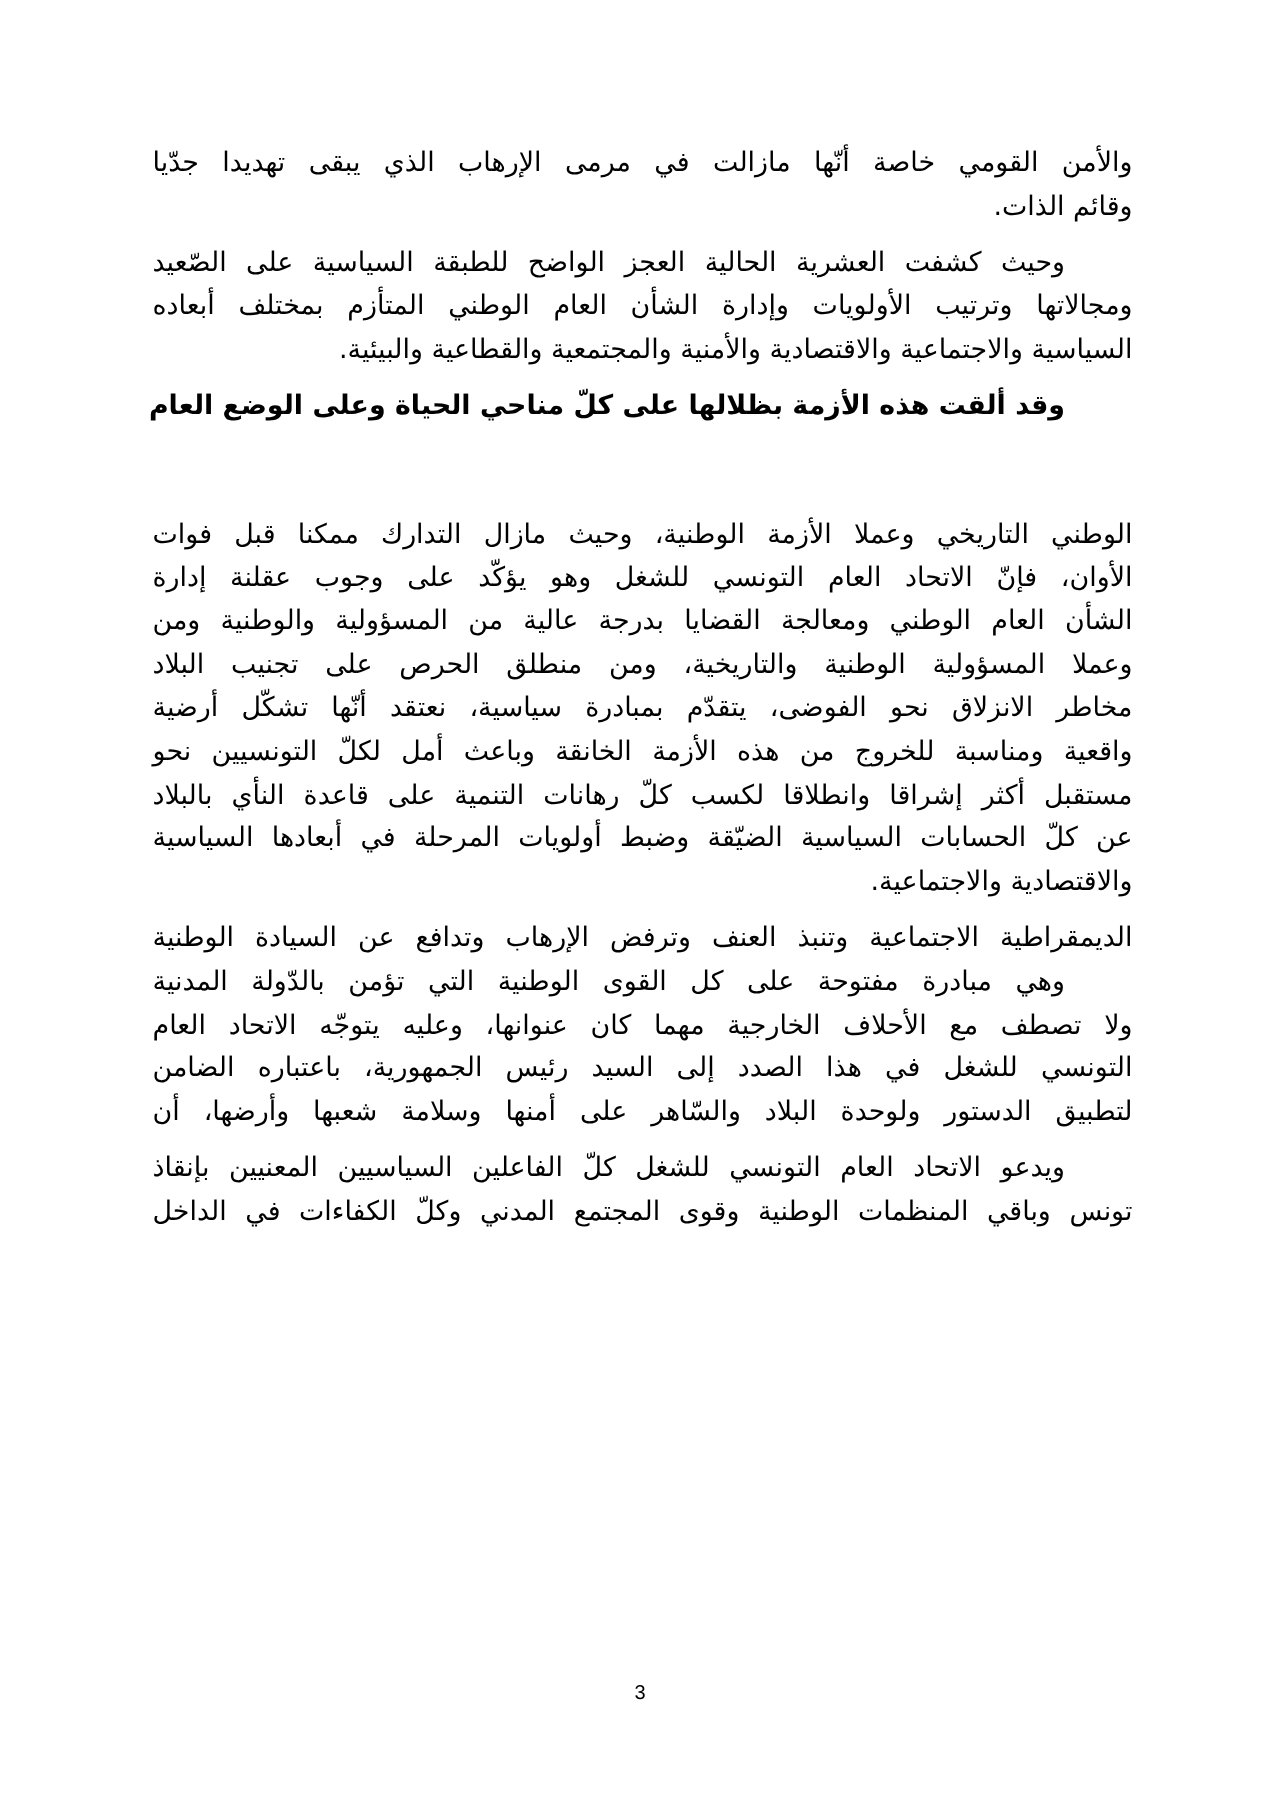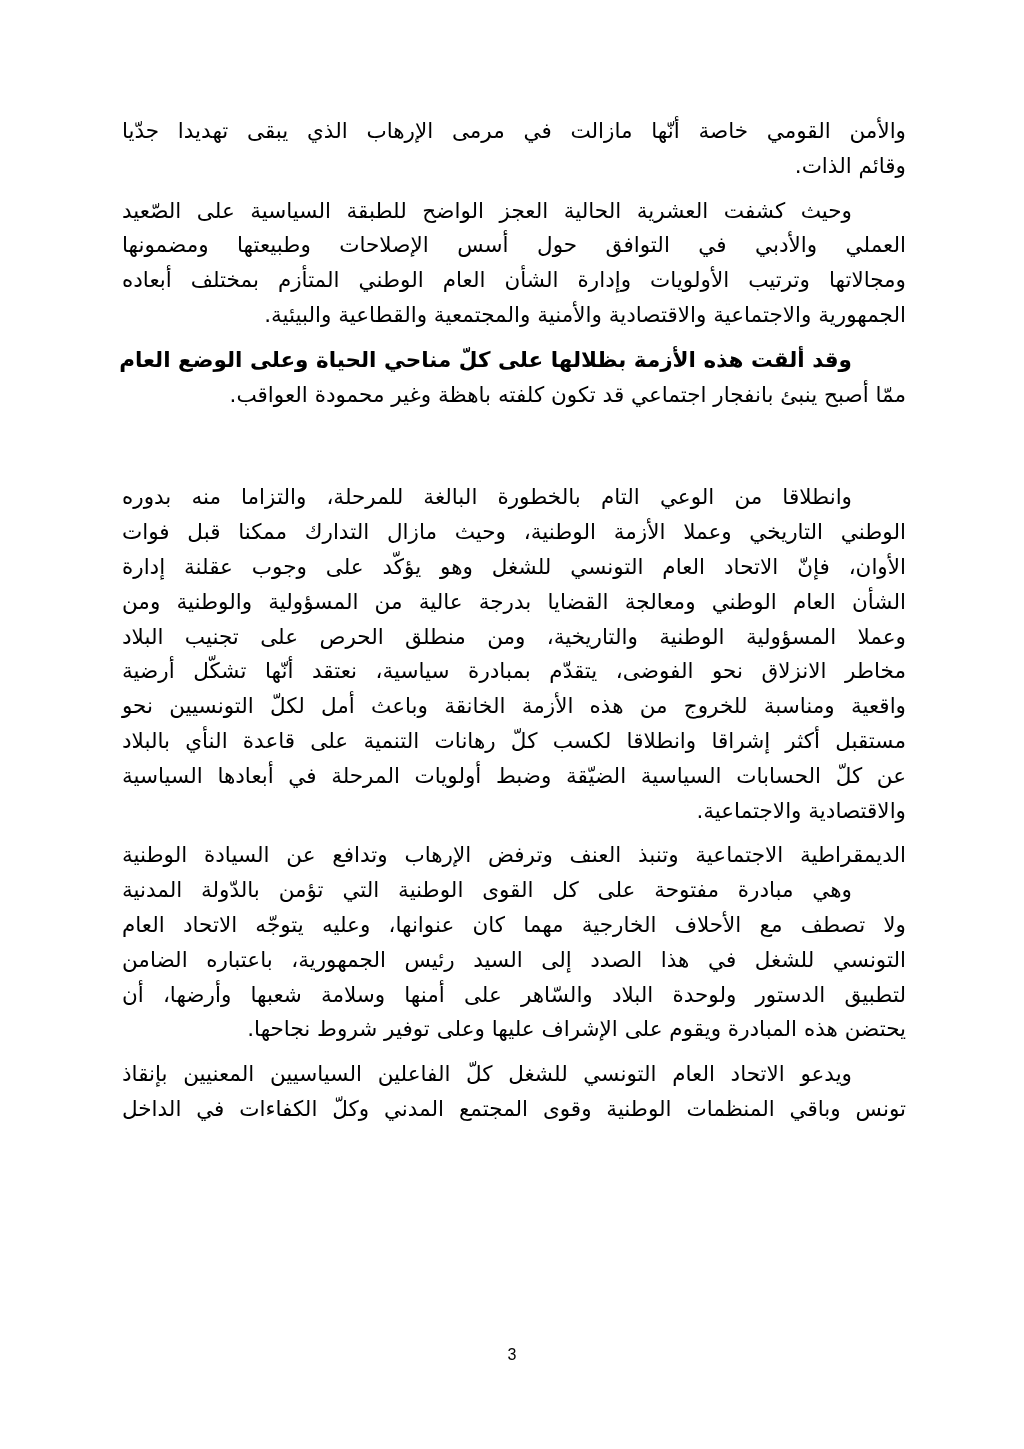--- a/index.html
+++ b/index.html
@@ -65,50 +65,46 @@
 <div class="page">
   <div class="content" id="content">
 
     <div class="para">
       <span class="line">والأمن القومي خاصة أنّها مازالت في مرمى الإرهاب الذي يبقى تهديدا جدّيا</span>
       <span class="line last">وقائم الذات.</span>
     </div>
 
     <div class="para gap-sm">
       <span class="line" style="padding-right:54px;">وحيث كشفت العشرية الحالية العجز الواضح للطبقة السياسية على الصّعيد</span>
-      <span class="line">العملي والأدبي في التوافق حول أسس الإصلاحات وطبيعتها ومضمونها</span>
       <span class="line">ومجالاتها وترتيب الأولويات وإدارة الشأن العام الوطني المتأزم بمختلف أبعاده</span>
-      <span class="line last">الجمهورية والاجتماعية والاقتصادية والأمنية والمجتمعية والقطاعية والبيئية.</span>
+      <span class="line last">السياسية والاجتماعية والاقتصادية والأمنية والمجتمعية والقطاعية والبيئية.</span>
     </div>
 
     <div class="para gap-sm">
       <span class="line" style="padding-right:54px;font-weight:bold;">وقد ألقت هذه الأزمة بظلالها على كلّ مناحي الحياة وعلى الوضع العام</span>
-      <span class="line last">ممّا أصبح ينبئ بانفجار اجتماعي قد تكون كلفته باهظة وغير محمودة العواقب.</span>
     </div>
 
     <div class="para gap-lg">
-      <span class="line" style="padding-right:54px;">وانطلاقا من الوعي التام بالخطورة البالغة للمرحلة، والتزاما منه بدوره</span>
       <span class="line">الوطني التاريخي وعملا الأزمة الوطنية، وحيث مازال التدارك ممكنا قبل فوات</span>
       <span class="line">الأوان، فإنّ الاتحاد العام التونسي للشغل وهو يؤكّد على وجوب عقلنة إدارة</span>
       <span class="line">الشأن العام الوطني ومعالجة القضايا بدرجة عالية من المسؤولية والوطنية ومن</span>
       <span class="line">وعملا المسؤولية الوطنية والتاريخية، ومن منطلق الحرص على تجنيب البلاد</span>
       <span class="line">مخاطر الانزلاق نحو الفوضى، يتقدّم بمبادرة سياسية، نعتقد أنّها تشكّل أرضية</span>
       <span class="line">واقعية ومناسبة للخروج من هذه الأزمة الخانقة وباعث أمل لكلّ التونسيين نحو</span>
       <span class="line">مستقبل أكثر إشراقا وانطلاقا لكسب كلّ رهانات التنمية على قاعدة النأي بالبلاد</span>
       <span class="line">عن كلّ الحسابات السياسية الضيّقة وضبط أولويات المرحلة في أبعادها السياسية</span>
       <span class="line last">والاقتصادية والاجتماعية.</span>
     </div>
 
     <div class="para gap-sm">
       <span class="line">الديمقراطية الاجتماعية وتنبذ العنف وترفض الإرهاب وتدافع عن السيادة الوطنية</span>
       <span class="line" style="padding-right:54px;">وهي مبادرة مفتوحة على كل القوى الوطنية التي تؤمن بالدّولة المدنية</span>
       <span class="line">ولا تصطف مع الأحلاف الخارجية مهما كان عنوانها، وعليه يتوجّه الاتحاد العام</span>
       <span class="line">التونسي للشغل في هذا الصدد إلى السيد رئيس الجمهورية، باعتباره الضامن</span>
       <span class="line">لتطبيق الدستور ولوحدة البلاد والسّاهر على أمنها وسلامة شعبها وأرضها، أن</span>
-      <span class="line last">يحتضن هذه المبادرة ويقوم على الإشراف عليها وعلى توفير شروط نجاحها.</span>
     </div>
 
     <div class="para gap-sm">
       <span class="line" style="padding-right:54px;">ويدعو الاتحاد العام التونسي للشغل كلّ الفاعلين السياسيين المعنيين بإنقاذ</span>
       <span class="line">تونس وباقي المنظمات الوطنية وقوى المجتمع المدني وكلّ الكفاءات في الداخل</span>
     </div>
 
   </div>
 
   <div class="page-number">3</div>

